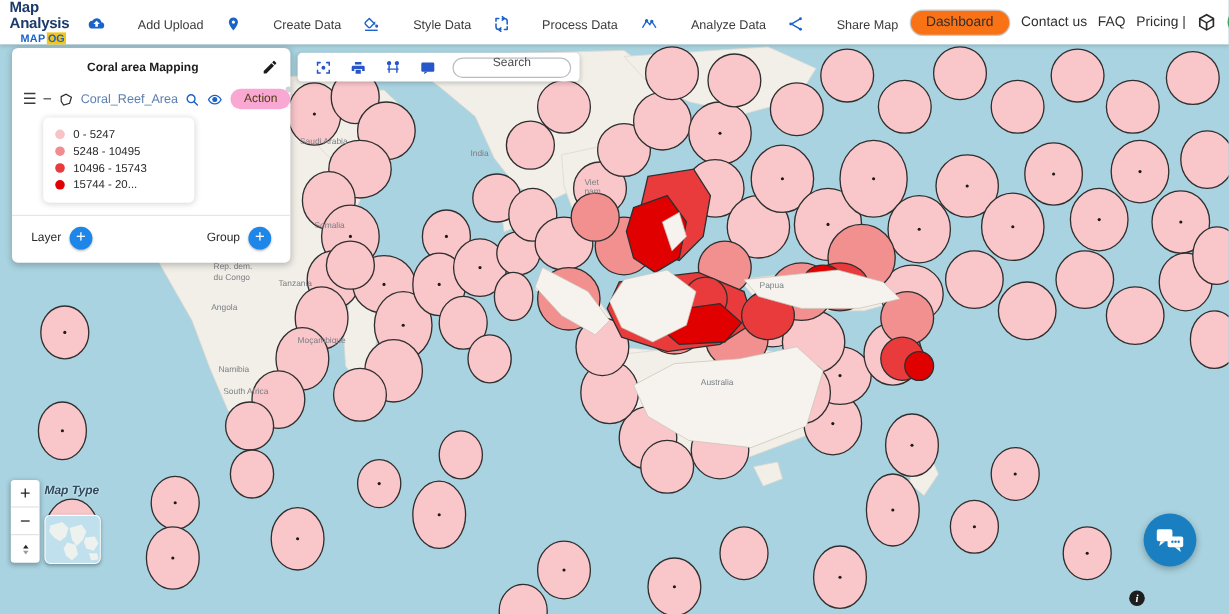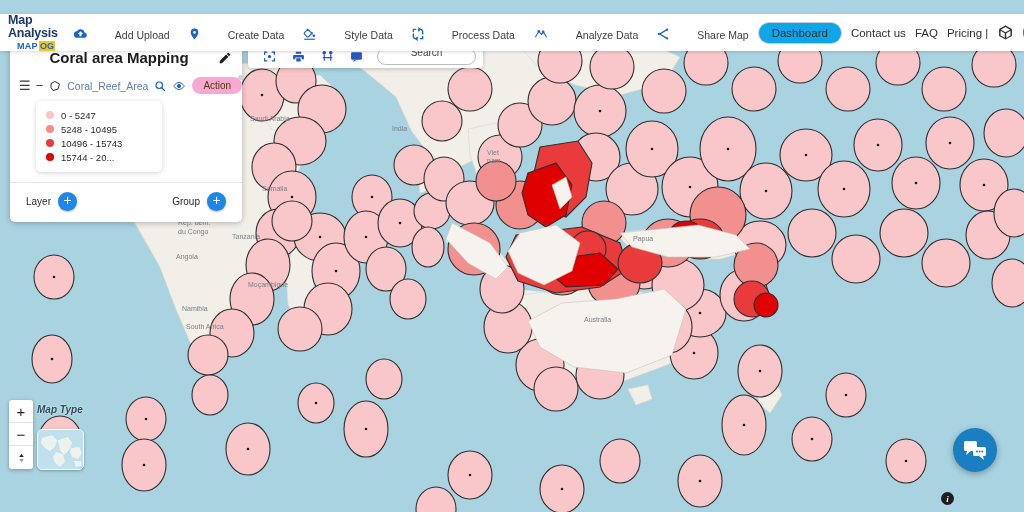--- a/index.html
+++ b/index.html
@@ -5,21 +5,21 @@
   * { box-sizing: border-box; margin: 0; padding: 0; }
   html, body { width: 1024px; height: 512px; overflow: hidden; }
   body {
     font-family: "Liberation Sans", sans-serif;
     background: #a9d3e0;
     position: relative;
   }
 
   
   .header {
-    position: absolute; top: 14px; left: 0; width: 1024px; height: 37px;
+    position: absolute; top: 0; left: 0; width: 1024px; height: 37px;
     background: #ffffff; z-index: 60;
     display: flex; align-items: center;
     box-shadow: 0 1px 3px rgba(0,0,0,.16);
   }
   .brand { width: 78px; padding-left: 8px; line-height: 1; }
   .brand-title {
     font-size: 12.5px; font-weight: bold; color: #1b3a6b; letter-spacing: -.2px;
   }
   .brand-sub { margin-top: 3px; font-size: 9px; font-weight: bold; padding-left: 9px; }
   .brand-sub .m { color: #1a63c8; letter-spacing: .3px; }
@@ -36,21 +36,21 @@
   .nav-icon svg { display: block; }
   .nav-label {
     font-size: 10.5px; color: #3c3c3c; margin-top: 2px; white-space: nowrap;
   }
 
   .header-right {
     margin-left: auto; display: flex; align-items: center; gap: 9px; padding-right: 9px;
   }
   .dash-btn {
     border: 1px solid #c9ccd1; border-radius: 14px; padding: 4px 13px;
-    font-size: 11.5px; color: #2f2f2f; background: #0ea5e9; cursor: pointer;
+    font-size: 11.5px; color: #2f2f2f; background: #f97316; cursor: pointer;
     white-space: nowrap;
   }
   .hlink { font-size: 11.5px; color: #2f2f2f; cursor: pointer; white-space: nowrap; }
   .avatar {
     width: 23px; height: 23px; border-radius: 50%; background: #1a9141;
     color: #fff; font-size: 11px; display: flex; align-items: center;
     justify-content: center; cursor: pointer;
   }
   .cube { cursor: pointer; display: flex; align-items: center; }
 
@@ -70,21 +70,21 @@
   .panel {
     position: absolute; top: 40px; left: 10px; width: 232px;
     background: #ffffff; border-radius: 5px; z-index: 40;
     box-shadow: 0 1px 6px rgba(0,0,0,.26);
     font-family: "Liberation Sans", sans-serif;
   }
   .panel-head {
     display: flex; align-items: center; padding: 9px 10px 8px;
   }
   .panel-title {
-    flex: 1; text-align: center; font-size: 15px; font-weight: bold; color: #1c1c1c;
+    flex: 1; text-align: center; font-size: 10px; font-weight: bold; color: #1c1c1c;
   }
   .pencil { cursor: pointer; display: flex; }
 
   .layer-row {
     display: flex; align-items: center; gap: 6px; padding: 3px 8px 5px 9px;
   }
   .grip { color: #3a3a3a; font-size: 13px; cursor: grab; line-height: 1; letter-spacing: -1px; }
   .minus { color: #3a3a3a; font-size: 13px; cursor: pointer; line-height: 1; }
   .layer-icon { display: flex; cursor: pointer; }
   .layer-name {

